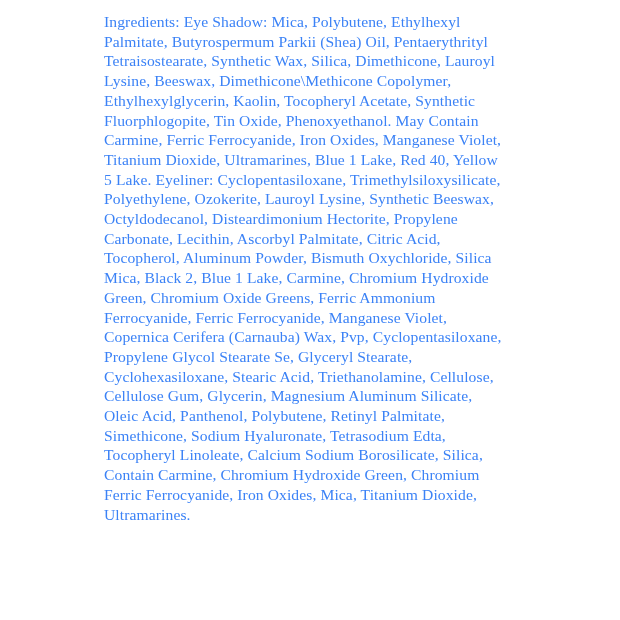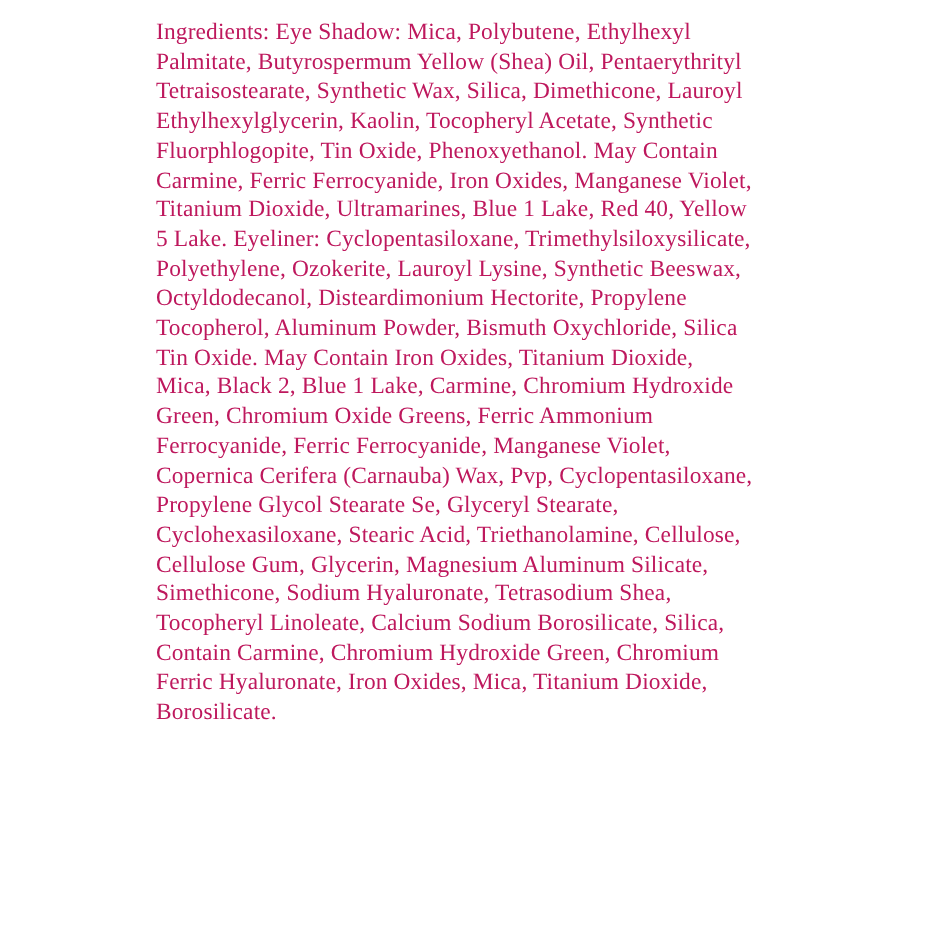--- a/index.html
+++ b/index.html
@@ -14,49 +14,51 @@
     position: relative;
   }
   .ingredients-block {
     position: absolute;
     left: 104px;
     top: 12px;
     width: 470px;
     font-family: "Liberation Serif", "DejaVu Serif", serif;
     font-size: 15.6px;
     line-height: 19.7px;
-    color: #be185d;
+    color: #3b82f6;
     letter-spacing: 0.1px;
     text-align: left;
   }
   .text-line {
     white-space: nowrap;
   }
 </style>
 </head>
 <body>
 
 <div class="ingredients-block">
     <div class="text-line">Ingredients: Eye Shadow: Mica, Polybutene, Ethylhexyl</div>
-    <div class="text-line">Palmitate, Butyrospermum Yellow (Shea) Oil, Pentaerythrityl</div>
+    <div class="text-line">Palmitate, Butyrospermum Parkii (Shea) Oil, Pentaerythrityl</div>
     <div class="text-line">Tetraisostearate, Synthetic Wax, Silica, Dimethicone, Lauroyl</div>
+    <div class="text-line">Lysine, Beeswax, Dimethicone\Methicone Copolymer,</div>
     <div class="text-line">Ethylhexylglycerin, Kaolin, Tocopheryl Acetate, Synthetic</div>
     <div class="text-line">Fluorphlogopite, Tin Oxide, Phenoxyethanol. May Contain</div>
     <div class="text-line">Carmine, Ferric Ferrocyanide, Iron Oxides, Manganese Violet,</div>
     <div class="text-line">Titanium Dioxide, Ultramarines, Blue 1 Lake, Red 40, Yellow</div>
     <div class="text-line">5 Lake. Eyeliner: Cyclopentasiloxane, Trimethylsiloxysilicate,</div>
     <div class="text-line">Polyethylene, Ozokerite, Lauroyl Lysine, Synthetic Beeswax,</div>
     <div class="text-line">Octyldodecanol, Disteardimonium Hectorite, Propylene</div>
+    <div class="text-line">Carbonate, Lecithin, Ascorbyl Palmitate, Citric Acid,</div>
     <div class="text-line">Tocopherol, Aluminum Powder, Bismuth Oxychloride, Silica</div>
-    <div class="text-line">Tin Oxide. May Contain Iron Oxides, Titanium Dioxide,</div>
     <div class="text-line">Mica, Black 2, Blue 1 Lake, Carmine, Chromium Hydroxide</div>
     <div class="text-line">Green, Chromium Oxide Greens, Ferric Ammonium</div>
     <div class="text-line">Ferrocyanide, Ferric Ferrocyanide, Manganese Violet,</div>
     <div class="text-line">Copernica Cerifera (Carnauba) Wax, Pvp, Cyclopentasiloxane,</div>
     <div class="text-line">Propylene Glycol Stearate Se, Glyceryl Stearate,</div>
     <div class="text-line">Cyclohexasiloxane, Stearic Acid, Triethanolamine, Cellulose,</div>
     <div class="text-line">Cellulose Gum, Glycerin, Magnesium Aluminum Silicate,</div>
-    <div class="text-line">Simethicone, Sodium Hyaluronate, Tetrasodium Shea,</div>
+    <div class="text-line">Oleic Acid, Panthenol, Polybutene, Retinyl Palmitate,</div>
+    <div class="text-line">Simethicone, Sodium Hyaluronate, Tetrasodium Edta,</div>
     <div class="text-line">Tocopheryl Linoleate, Calcium Sodium Borosilicate, Silica,</div>
     <div class="text-line">Contain Carmine, Chromium Hydroxide Green, Chromium</div>
-    <div class="text-line">Ferric Hyaluronate, Iron Oxides, Mica, Titanium Dioxide,</div>
-    <div class="text-line">Borosilicate.</div>
+    <div class="text-line">Ferric Ferrocyanide, Iron Oxides, Mica, Titanium Dioxide,</div>
+    <div class="text-line">Ultramarines.</div>
   </div>
 
 </body></html>

